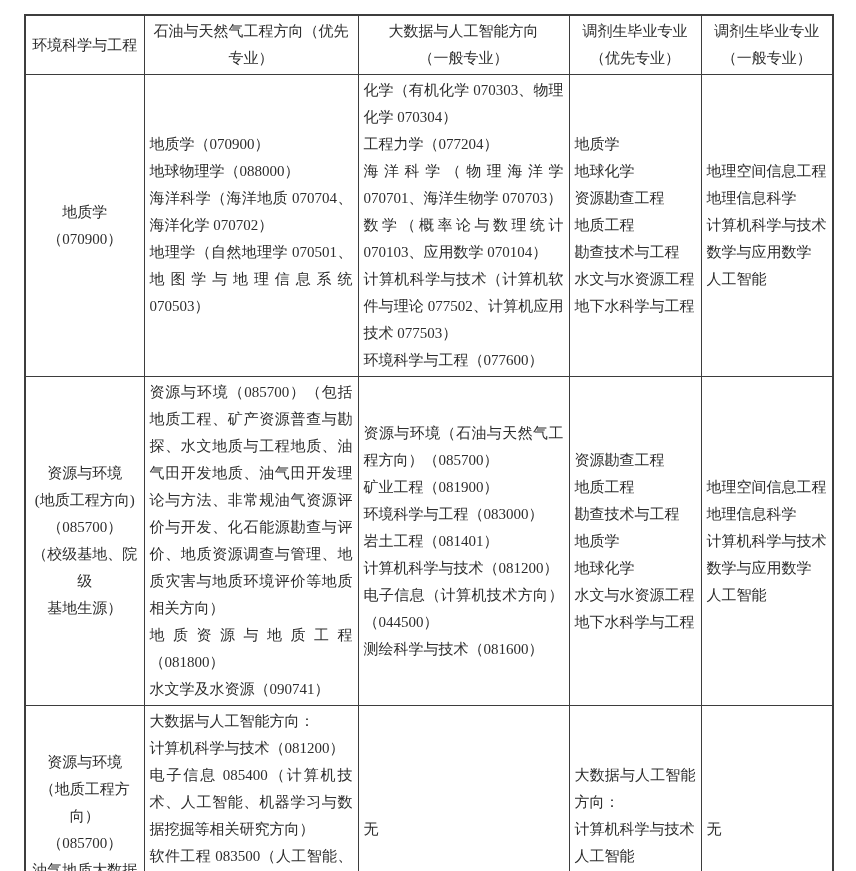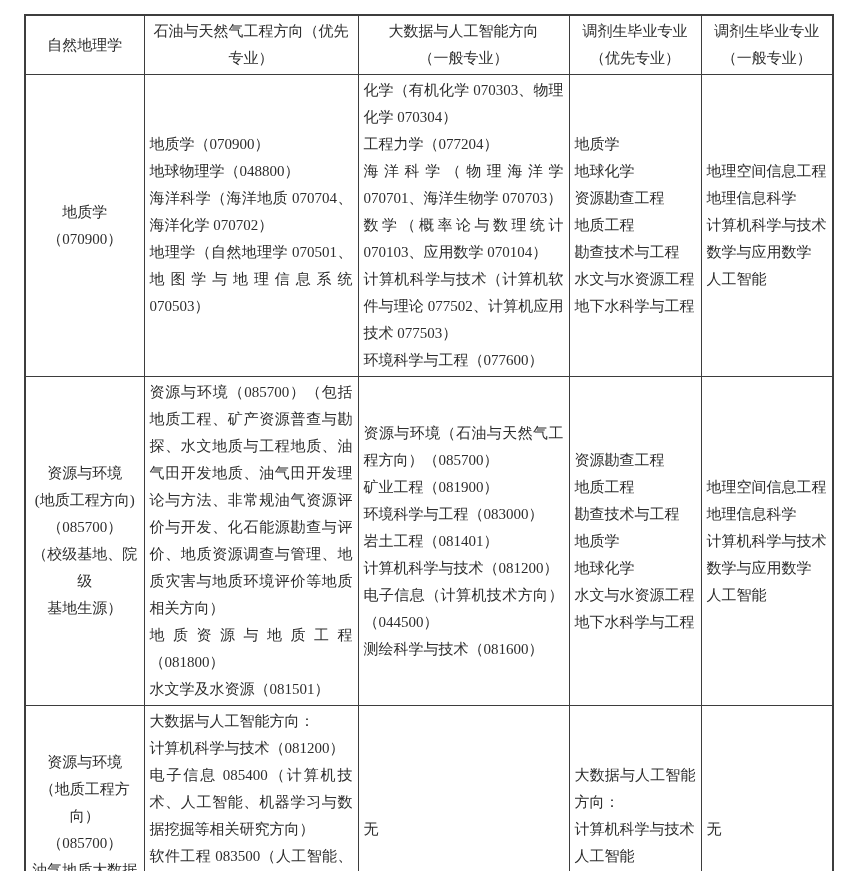--- a/index.html
+++ b/index.html
@@ -61,37 +61,37 @@
   <table class="transfer">
     <colgroup>
       <col style="width:119px">
       <col style="width:214px">
       <col style="width:211px">
       <col style="width:132px">
       <col style="width:132px">
     </colgroup>
     <thead>
       <tr>
-        <th>自然地理学</th>
+        <th>环境科学与工程</th>
         <th>石油与天然气工程方向（优先
 专业）</th>
         <th>大数据与人工智能方向
 （一般专业）</th>
         <th>调剂生毕业专业
 （优先专业）</th>
         <th>调剂生毕业专业
 （一般专业）</th>
       </tr>
     </thead>
     <tbody>
       <tr class="r1">
         <td class="center">地质学
 （070900）</td>
         <td class="content">地质学（070900）
-地球物理学（048800）
+地球物理学（088000）
 海洋科学（海洋地质 070704、海洋化学 070702）
 地理学（自然地理学 070501、地图学与地理信息系统 070503）</td>
         <td class="content">化学（有机化学 070303、物理化学 070304）
 工程力学（077204）
 海洋科学（物理海洋学 070701、海洋生物学 070703）
 数学（概率论与数理统计 070103、应用数学 070104）
 计算机科学与技术（计算机软件与理论 077502、计算机应用技术 077503）
 环境科学与工程（077600）</td>
         <td class="content">地质学
 地球化学
@@ -107,21 +107,21 @@
 人工智能</td>
       </tr>
       <tr class="r2">
         <td class="center">资源与环境
 (地质工程方向)
 （085700）
 （校级基地、院级
 基地生源）</td>
         <td class="content">资源与环境（085700）（包括地质工程、矿产资源普查与勘探、水文地质与工程地质、油气田开发地质、油气田开发理论与方法、非常规油气资源评价与开发、化石能源勘查与评价、地质资源调查与管理、地质灾害与地质环境评价等地质相关方向）
 地质资源与地质工程（081800）
-水文学及水资源（081501）</td>
+水文学及水资源（090741）</td>
         <td class="content">资源与环境（石油与天然气工程方向）（085700）
 矿业工程（081900）
 环境科学与工程（083000）
 岩土工程（081401）
 计算机科学与技术（081200）
 电子信息（计算机技术方向）（044500）
 测绘科学与技术（081600）</td>
         <td class="content">资源勘查工程
 地质工程
 勘查技术与工程

